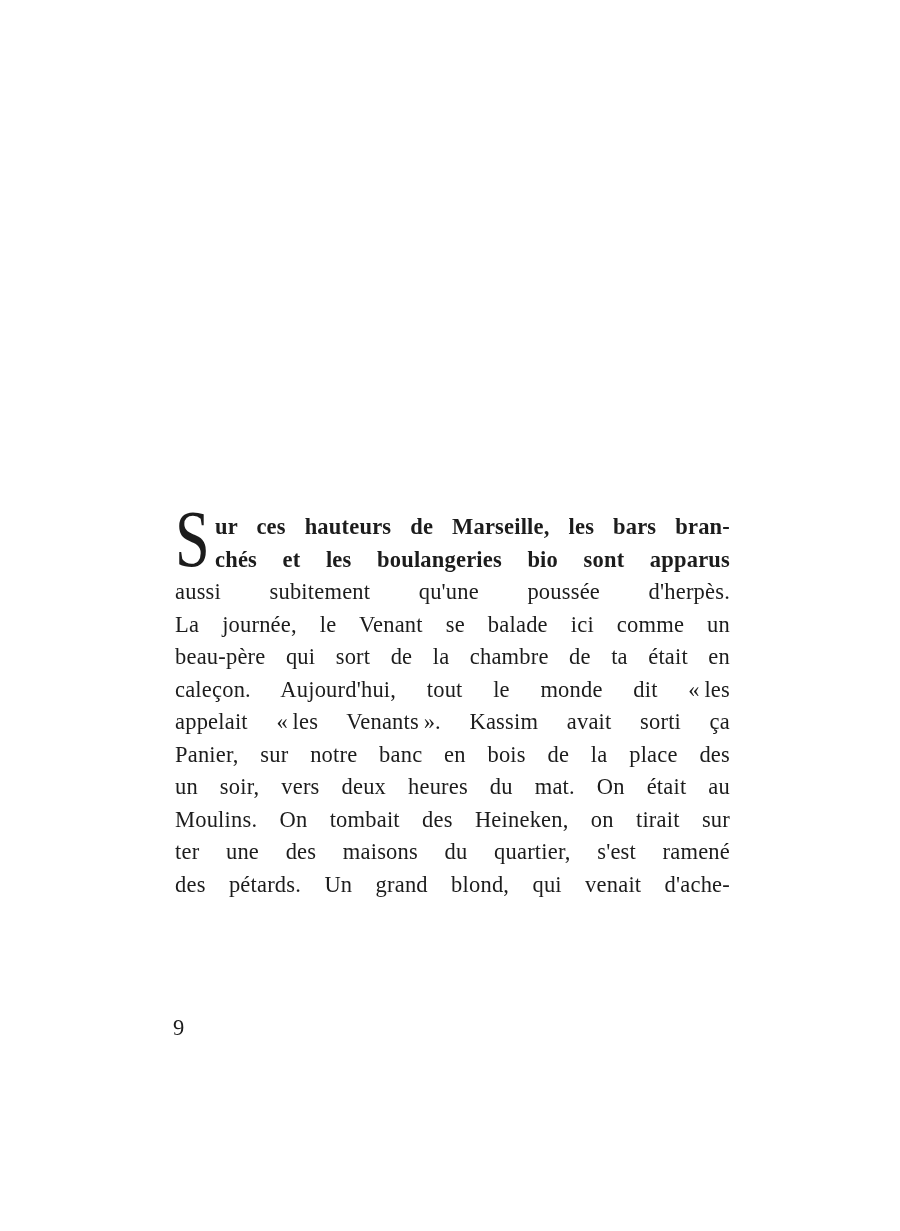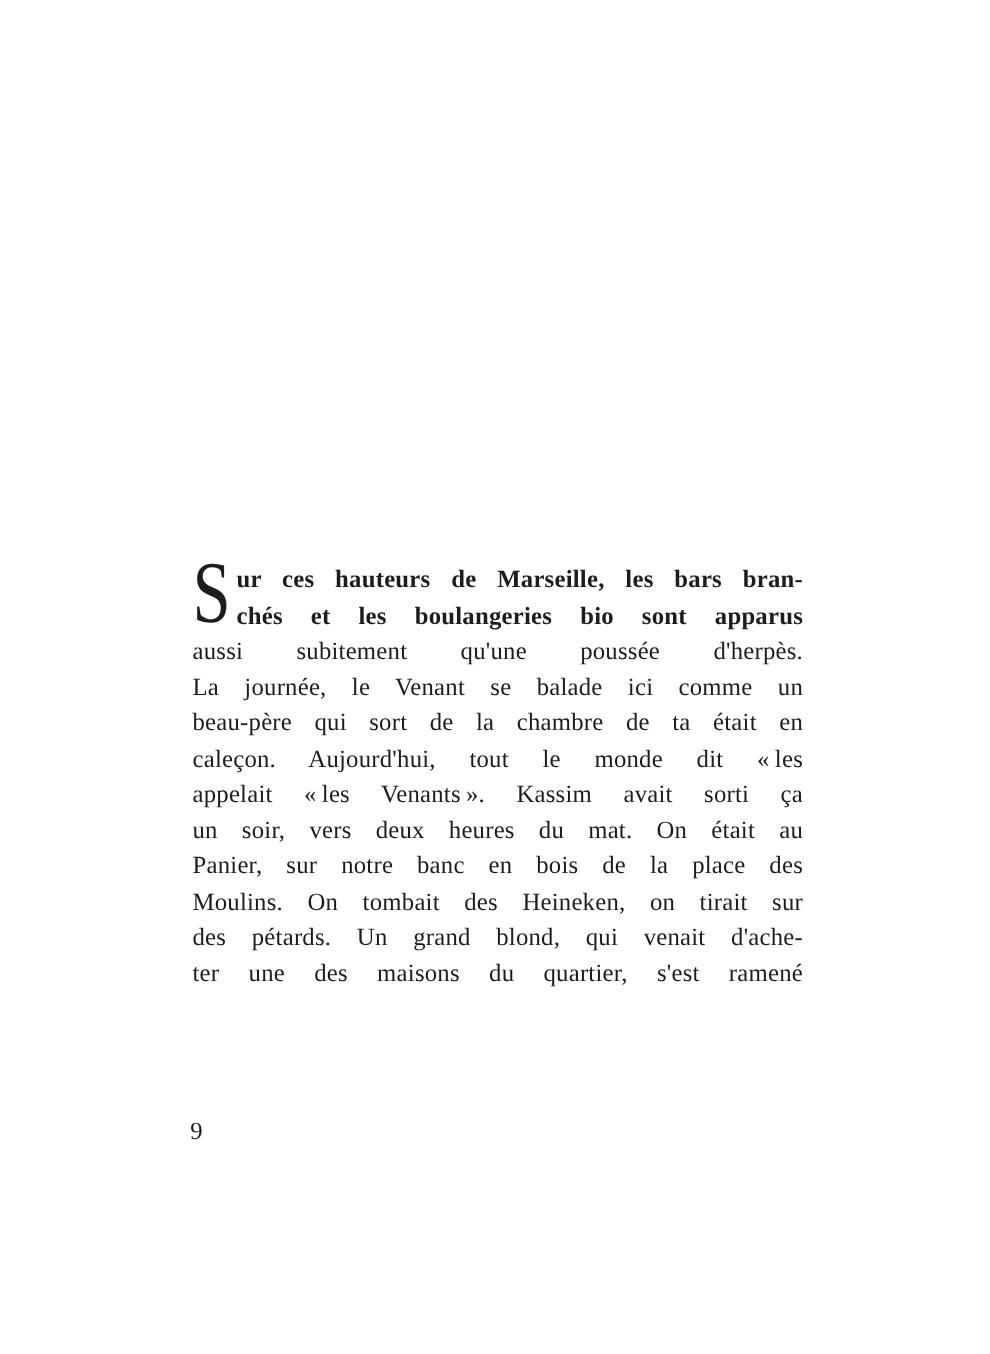--- a/index.html
+++ b/index.html
@@ -66,20 +66,20 @@
 <div class="page">
   <div class="text-block">
     <span class="drop-cap">S</span>
     <div class="line dc-indent">ur ces hauteurs de Marseille, les bars bran-</div>
     <div class="line dc-indent">chés et les boulangeries bio sont apparus</div>
     <div class="line">aussi subitement qu'une poussée d'herpès.</div>
     <div class="line">La journée, le Venant se balade ici comme un</div>
     <div class="line">beau-père qui sort de la chambre de ta était en</div>
     <div class="line">caleçon. Aujourd'hui, tout le monde dit « les</div>
     <div class="line">appelait « les Venants ». Kassim avait sorti ça</div>
+    <div class="line">Panier, sur notre banc en bois de la place des</div>
     <div class="line">un soir, vers deux heures du mat. On était au</div>
-    <div class="line">Panier, sur notre banc en bois de la place des</div>
     <div class="line">Moulins. On tombait des Heineken, on tirait sur</div>
+    <div class="line">ter une des maisons du quartier, s'est ramené</div>
     <div class="line">des pétards. Un grand blond, qui venait d'ache-</div>
-    <div class="line">ter une des maisons du quartier, s'est ramené</div>
   </div>
   <div class="page-number">9</div>
 </div>
 
 </body></html>

